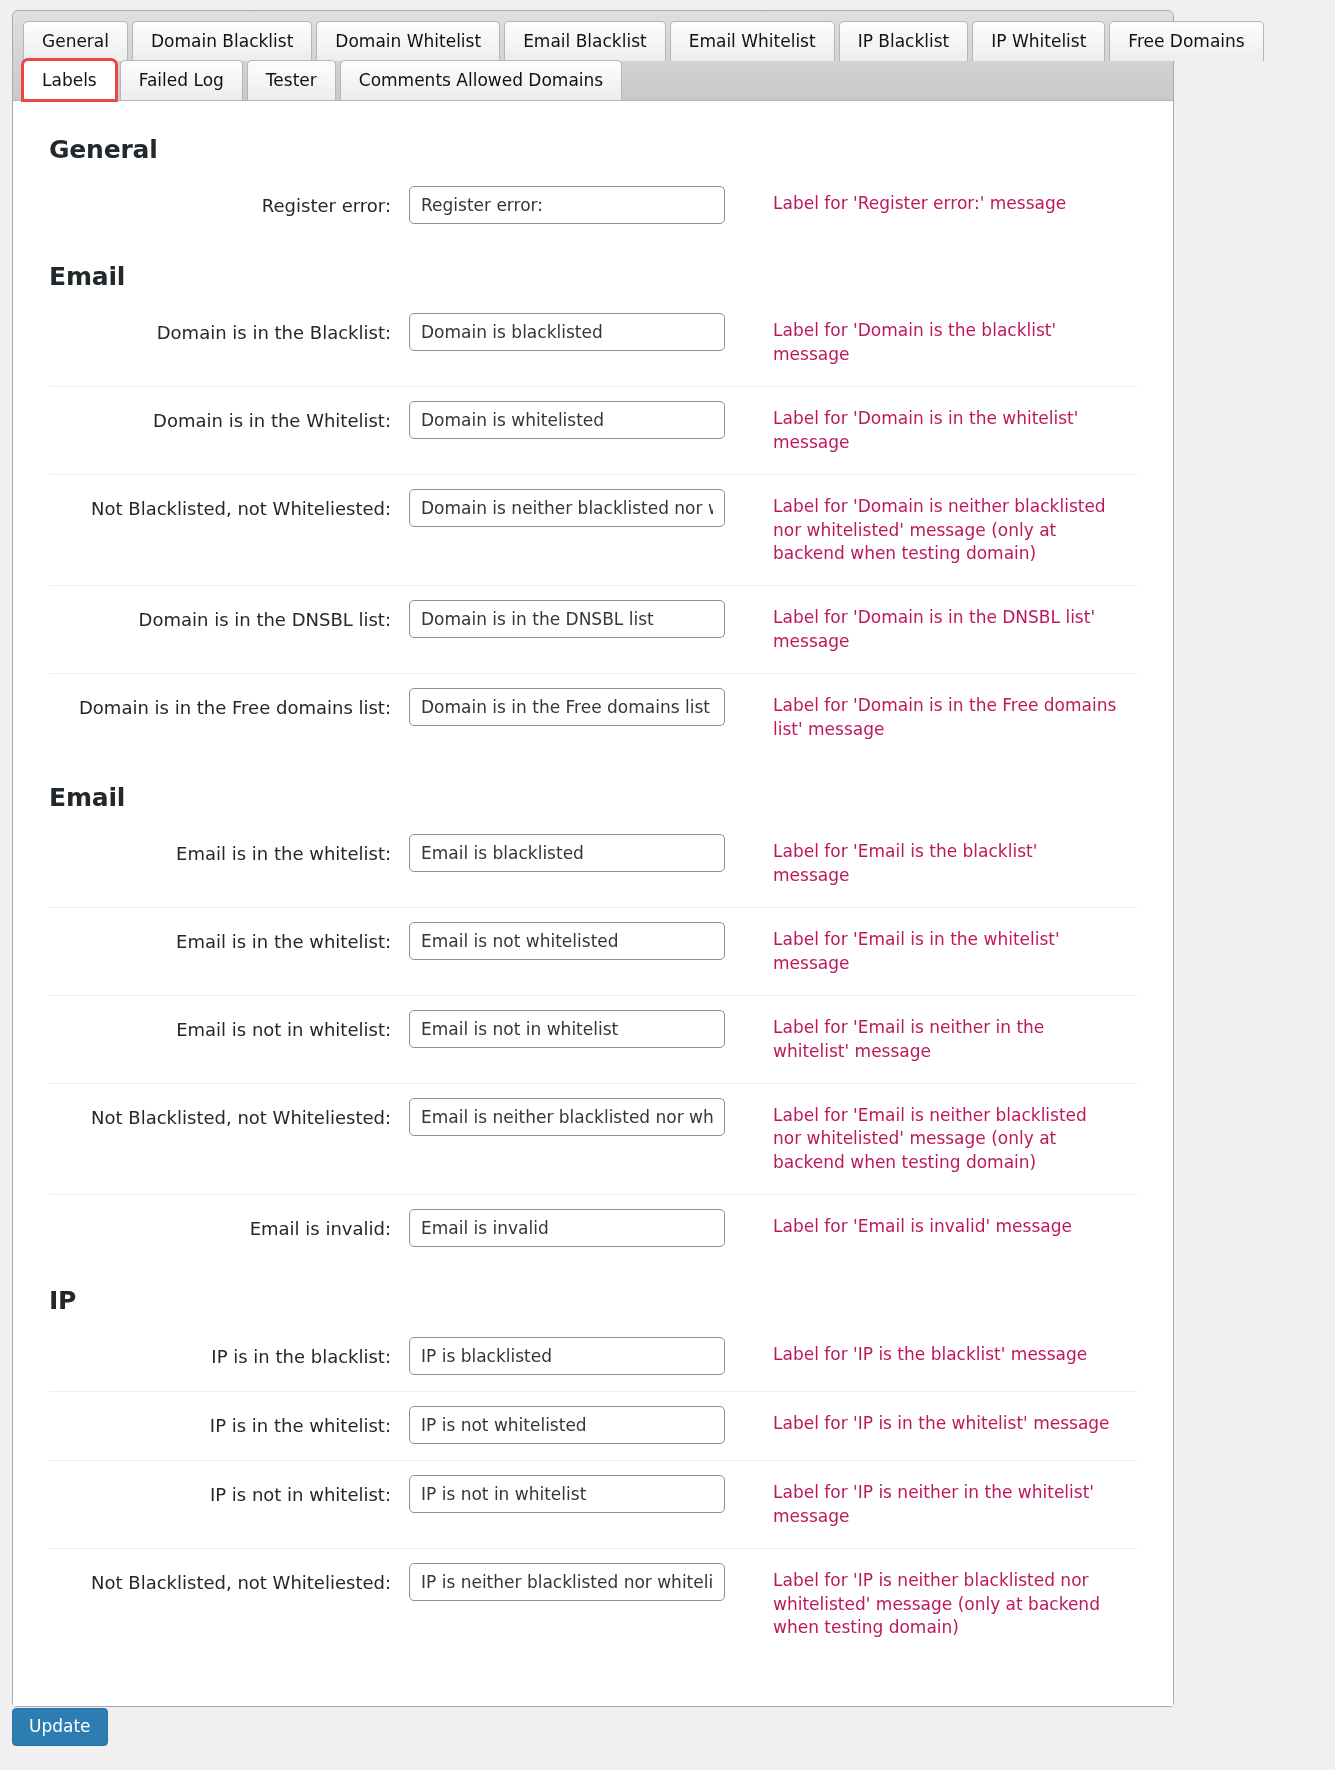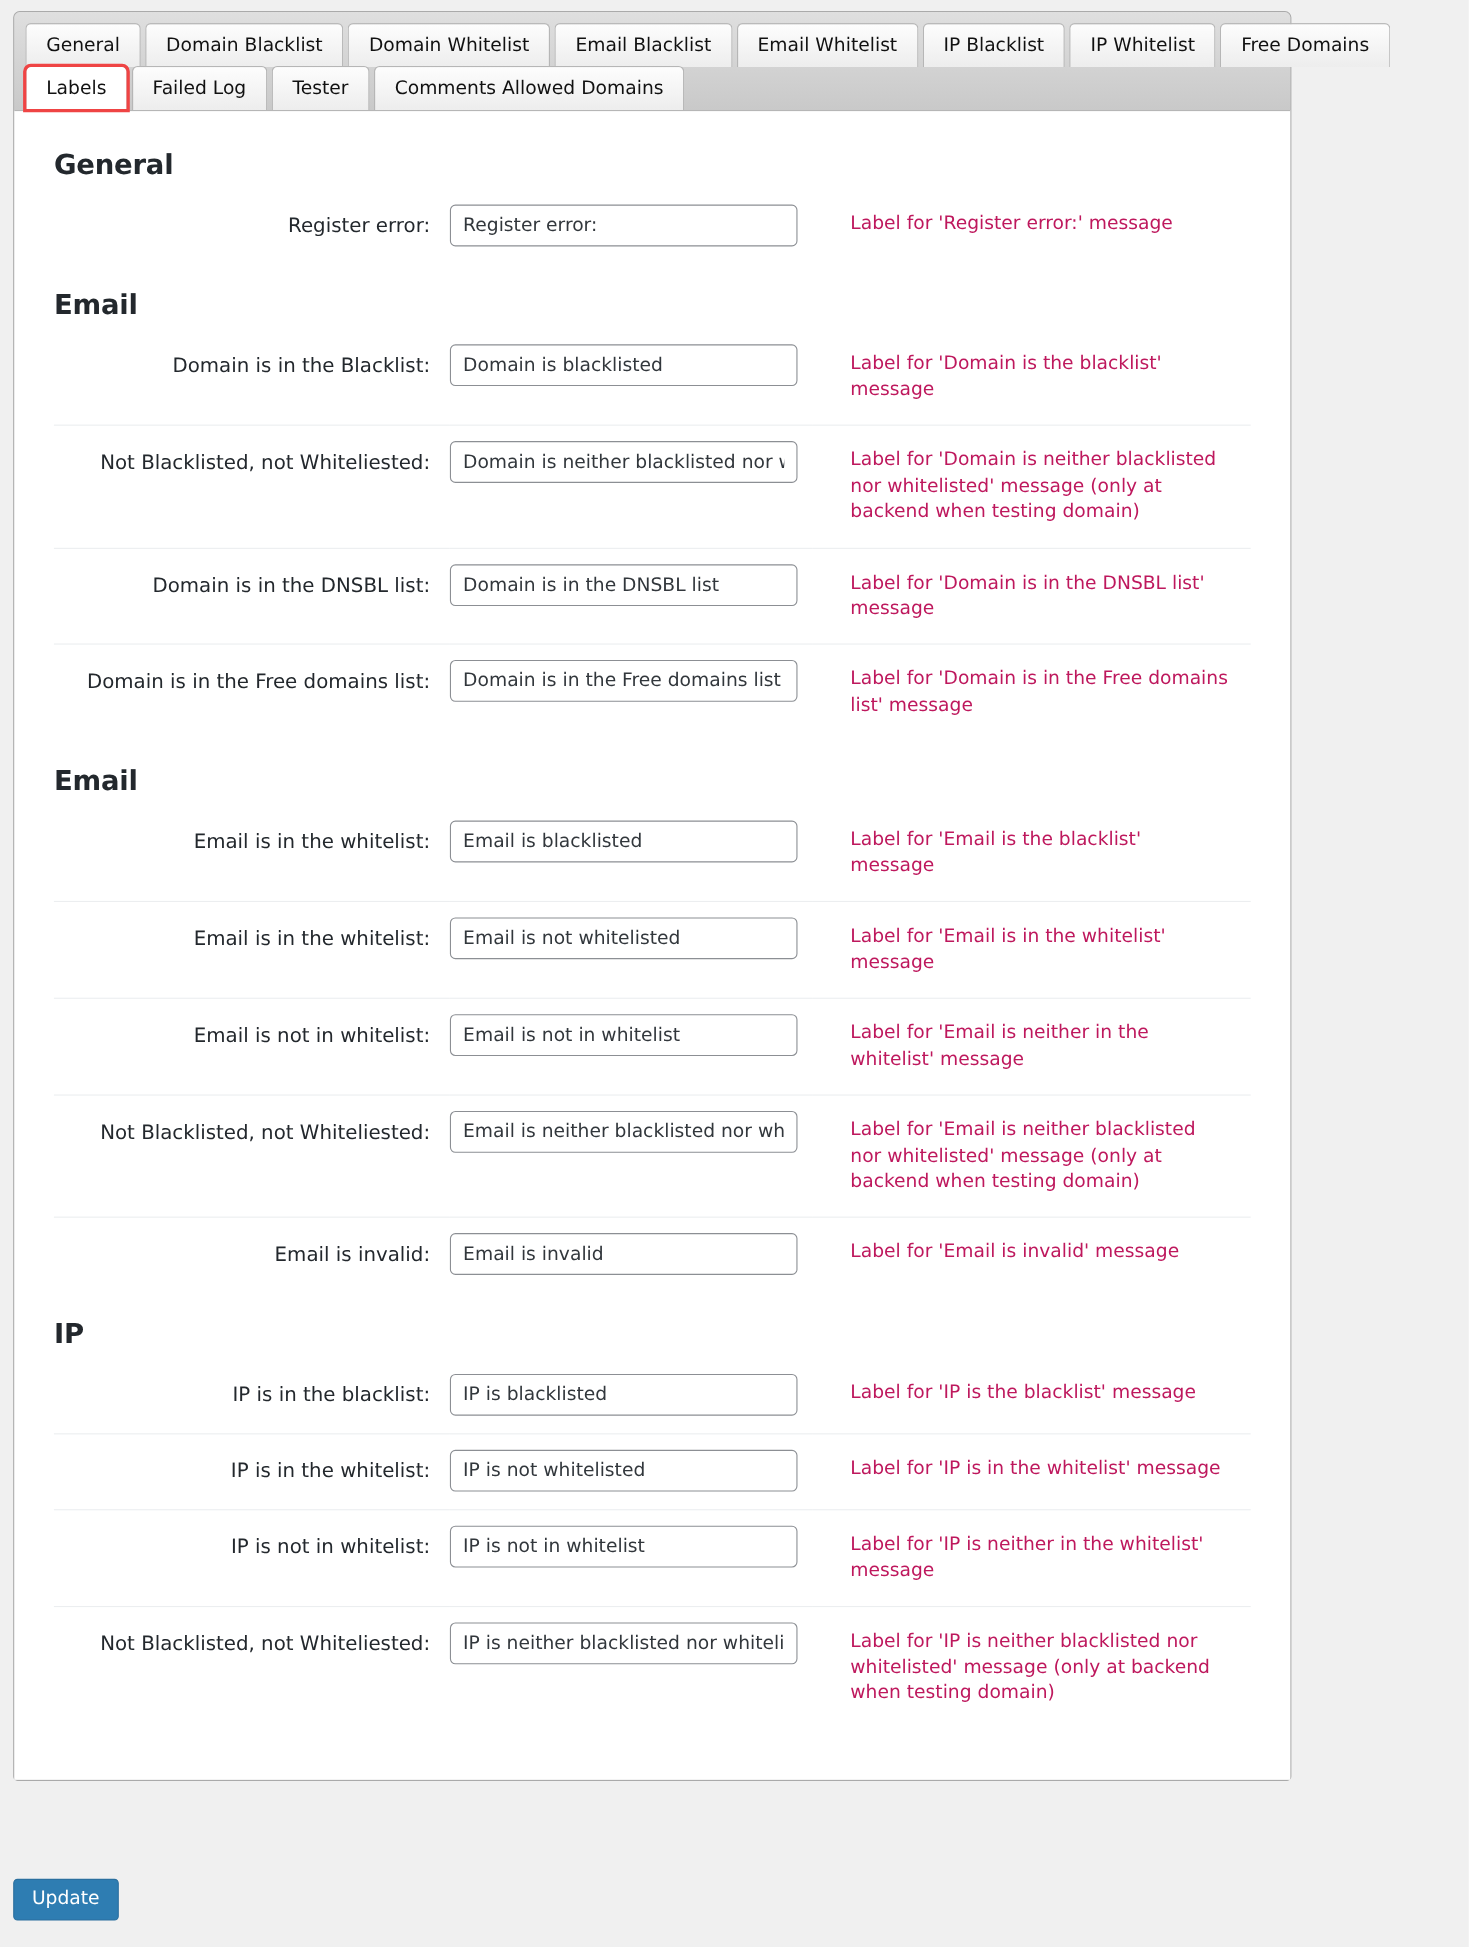--- a/index.html
+++ b/index.html
@@ -172,20 +172,25 @@
           </table>
           <h2 class="section">Email</h2>
           <table class="form-table">
             <tbody>
               <tr>
                 <th>Domain is in the Blacklist:</th>
                 <td class="field"><input type="text" class="text" value="Domain is blacklisted" style=""></td>
                 <td class="desc">Label for 'Domain is the blacklist' message</td>
               </tr>
               <tr>
+                <th>Domain is in the Whitelist:</th>
+                <td class="field"><input type="text" class="text" value="Domain is whitelisted" style=""></td>
+                <td class="desc">Label for 'Domain is in the whitelist' message</td>
+              </tr>
+              <tr>
                 <th>Not Blacklisted, not Whiteliested:</th>
                 <td class="field"><input type="text" class="text" value="Domain is neither blacklisted nor whitelisted" style=""></td>
                 <td class="desc">Label for 'Domain is neither blacklisted nor whitelisted' message (only at backend when testing domain)</td>
               </tr>
               <tr>
                 <th>Domain is in the DNSBL list:</th>
                 <td class="field"><input type="text" class="text" value="Domain is in the DNSBL list" style=""></td>
                 <td class="desc">Label for 'Domain is in the DNSBL list' message</td>
               </tr>
               <tr>

